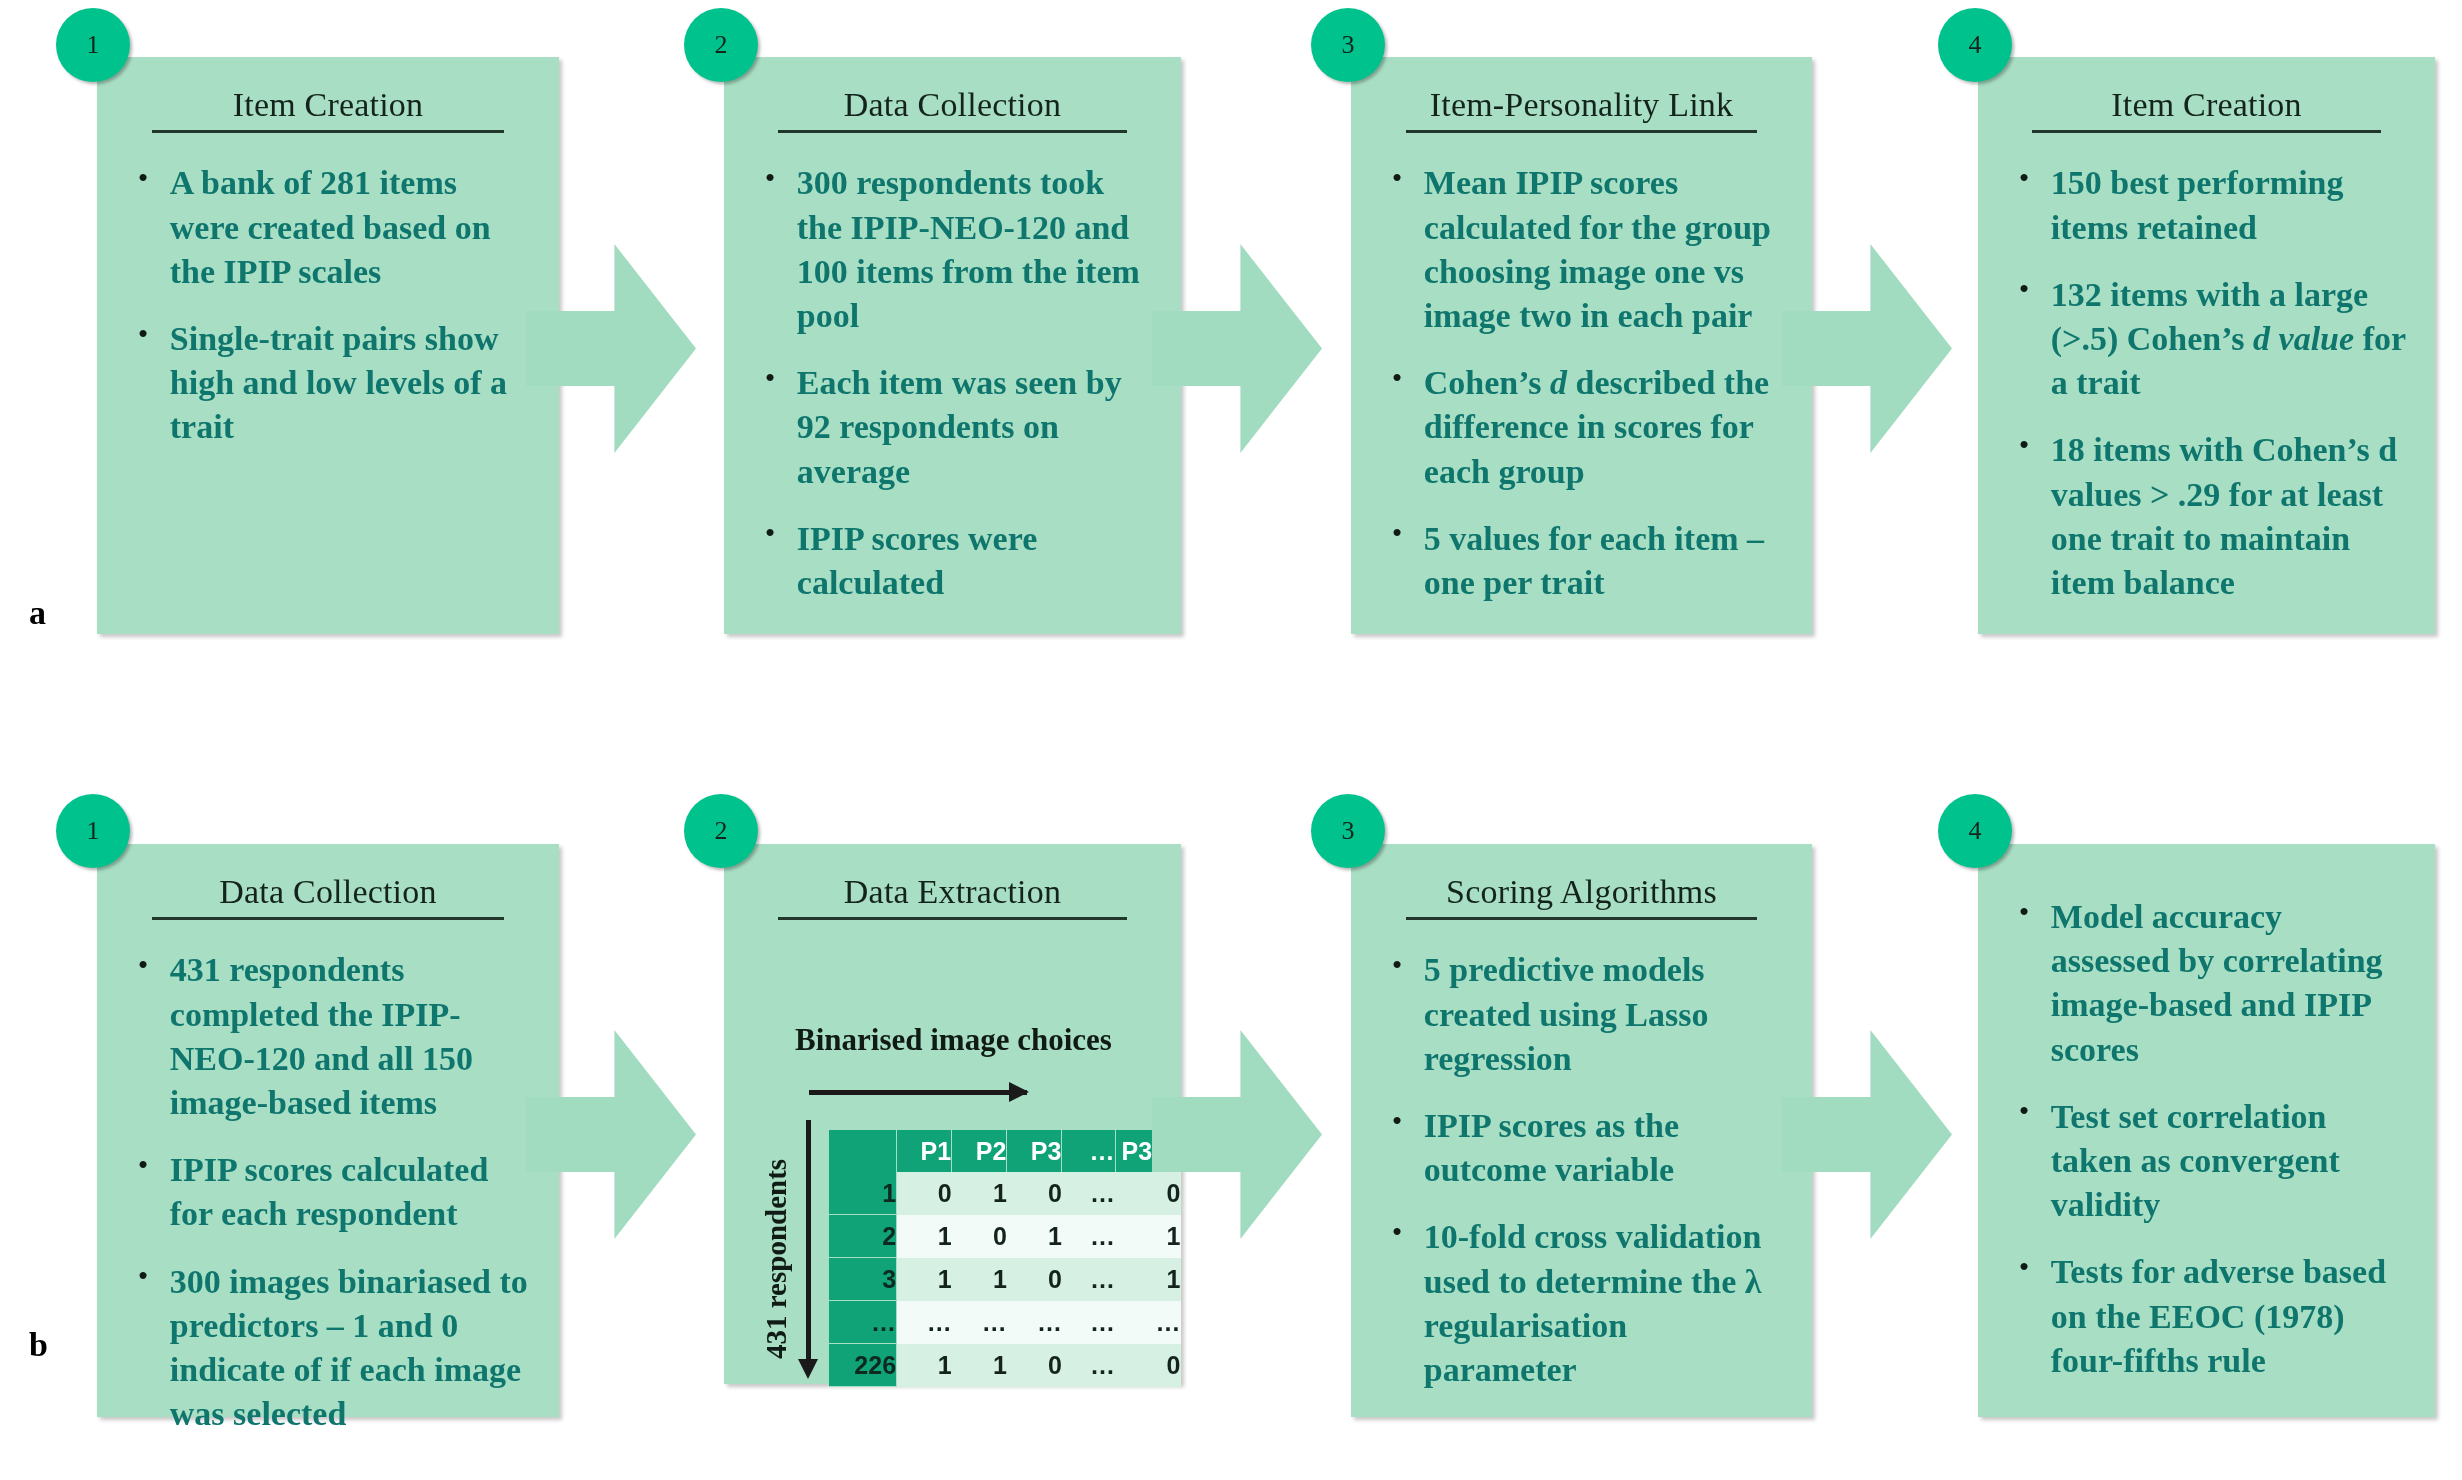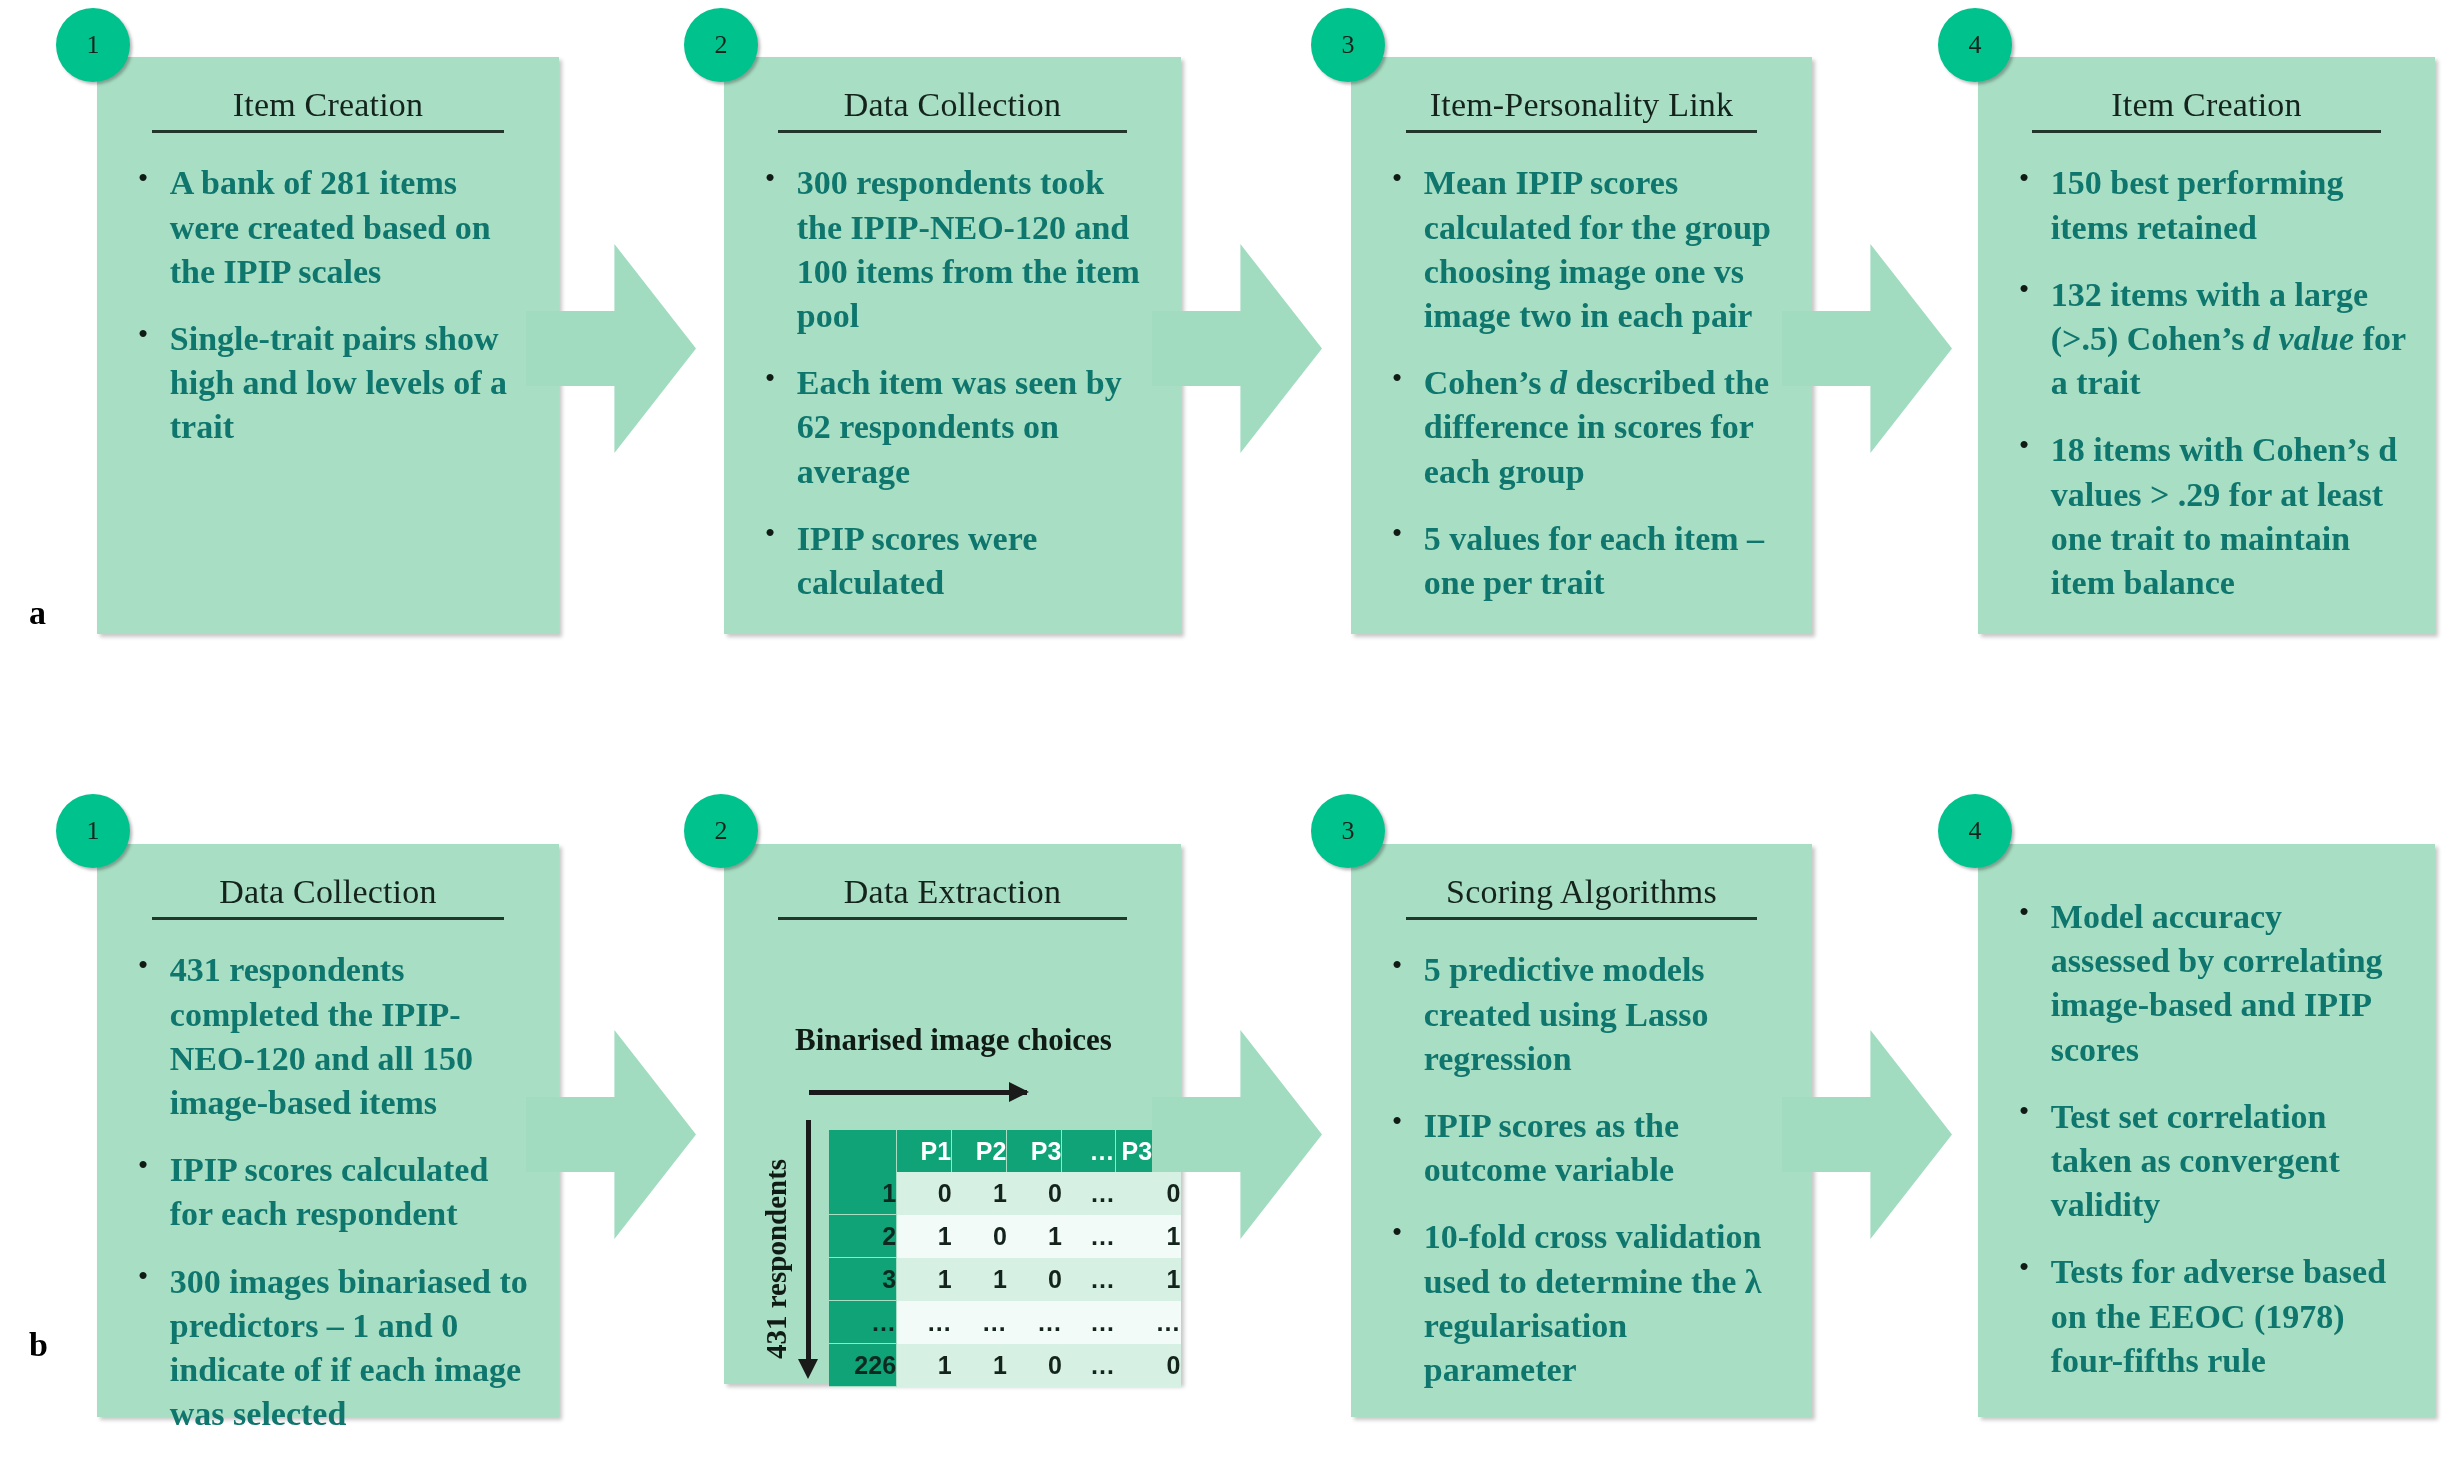--- a/index.html
+++ b/index.html
@@ -192,21 +192,21 @@
     </div>
   </div>
   <div class="badge" style="left:56px;top:7.7px;">1</div>
   <div class="barrow" style="left:526px;top:244px;"></div>
 
   <div class="pbox" style="left:724px;top:57px;width:457px;height:577px;">
     <div class="pbox-inner">
       <div class="pbox-title">Data Collection</div>
       <ul class="bullets">
         <li>300 respondents took the IPIP-NEO-120 and 100 items from the item pool</li>
-        <li>Each item was seen by 62 respondents on average</li>
+        <li>Each item was seen by 92 respondents on average</li>
         <li>IPIP scores were calculated</li>
       </ul>
     </div>
   </div>
   <div class="badge" style="left:684px;top:7.7px;">2</div>
   <div class="barrow" style="left:1152px;top:244px;"></div>
 
   <div class="pbox" style="left:1351px;top:57px;width:461px;height:577px;">
     <div class="pbox-inner">
       <div class="pbox-title">Item-Personality Link</div>

